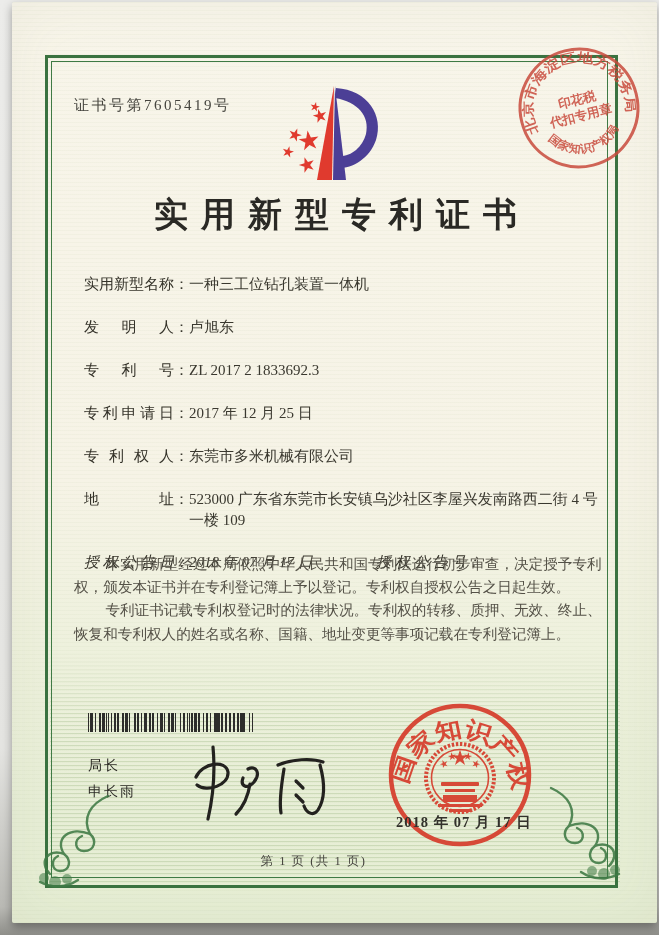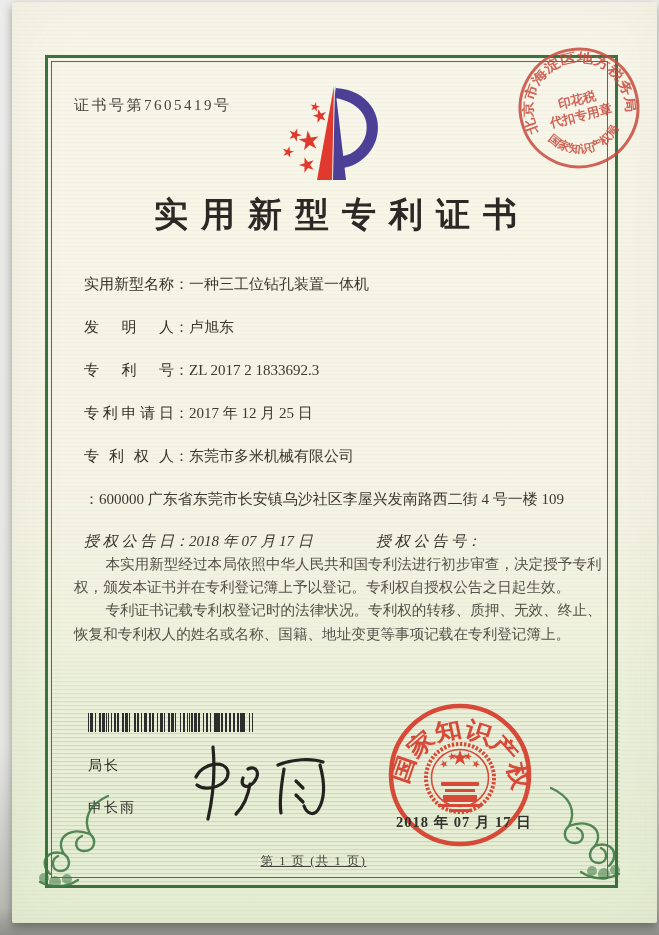--- a/index.html
+++ b/index.html
@@ -61,33 +61,33 @@
     font-size:14.6px;line-height:23.2px;color:#545147;
   }
   .paras p{margin:0;text-indent:2.15em;}
   .barcode{
     position:absolute;left:76px;top:711px;width:165px;height:19px;
     background:
       repeating-linear-gradient(90deg,#2d2d2b 0 1.5px,transparent 1.5px 3px,#2d2d2b 3px 5.5px,transparent 5.5px 7px,#2d2d2b 7px 8px,transparent 8px 11.5px),
       repeating-linear-gradient(90deg,transparent 0 2px,#2d2d2b 2px 3px,transparent 3px 9px);
   }
   .officer{position:absolute;left:76px;top:755px;font-size:14px;color:#2c2b26;letter-spacing:2px;}
-  .officer .o-name{margin-top:24px;}
+  .officer .o-name{margin-top:8px;}
   .signature{position:absolute;left:168px;top:733px;width:175px;height:88px;}
   .seal{position:absolute;left:373px;top:698px;width:150px;height:150px;opacity:.92;}
   .seal-date{
     position:absolute;left:384px;top:811px;z-index:5;
     font-size:14.5px;font-weight:700;color:#32312b;letter-spacing:1px;
   }
   .ornament{position:absolute;width:95px;height:100px;}
   .ornament.left{left:8px;top:788px;}
   .ornament.right{left:532px;top:780px;transform:scaleX(-1);}
   .footer{
     position:absolute;left:0;top:851px;width:603px;text-align:center;
-    font-size:12.5px;color:#45443e;letter-spacing:1.5px;text-decoration:underline;
+    font-size:12.5px;color:#45443e;letter-spacing:1.5px;
   }
 </style>
 </head>
 <body>
 
 <div class="page">
 
   <div class="guilloche"></div>
   <div class="frame-outer"></div>
   <div class="frame-inner"></div>
@@ -145,22 +145,23 @@
       <span class="f-label">专利申请日</span>
         <span class="f-colon">：</span>
         <span class="f-value">2017 年 12 月 25 日</span>
     </div>
     <div class="frow">
       <span class="f-label">专利权人</span>
         <span class="f-colon">：</span>
         <span class="f-value">东莞市多米机械有限公司</span>
     </div>
     <div class="frow addr">
-        <span class="f-colon">：</span>
-        <span class="f-value">600000 广东省东莞市长安镇乌沙社区李屋兴发南路西二街 4 号一楼 109</span>
+      <span class="f-label">地址</span>
+        <span class="f-colon">：</span>
+        <span class="f-value">523000 广东省东莞市长安镇乌沙社区李屋兴发南路西二街 4 号一楼 109</span>
     </div>
     <div class="frow grant">
       <span class="g1">
         <span class="f-label">授权公告日</span>
           <span class="f-colon">：</span>
           <span class="f-value">2018 年 07 月 17 日</span>
       </span>
       <span class="g2">
         <span class="f-label">授权公告号</span>
           <span class="f-colon">：</span>

